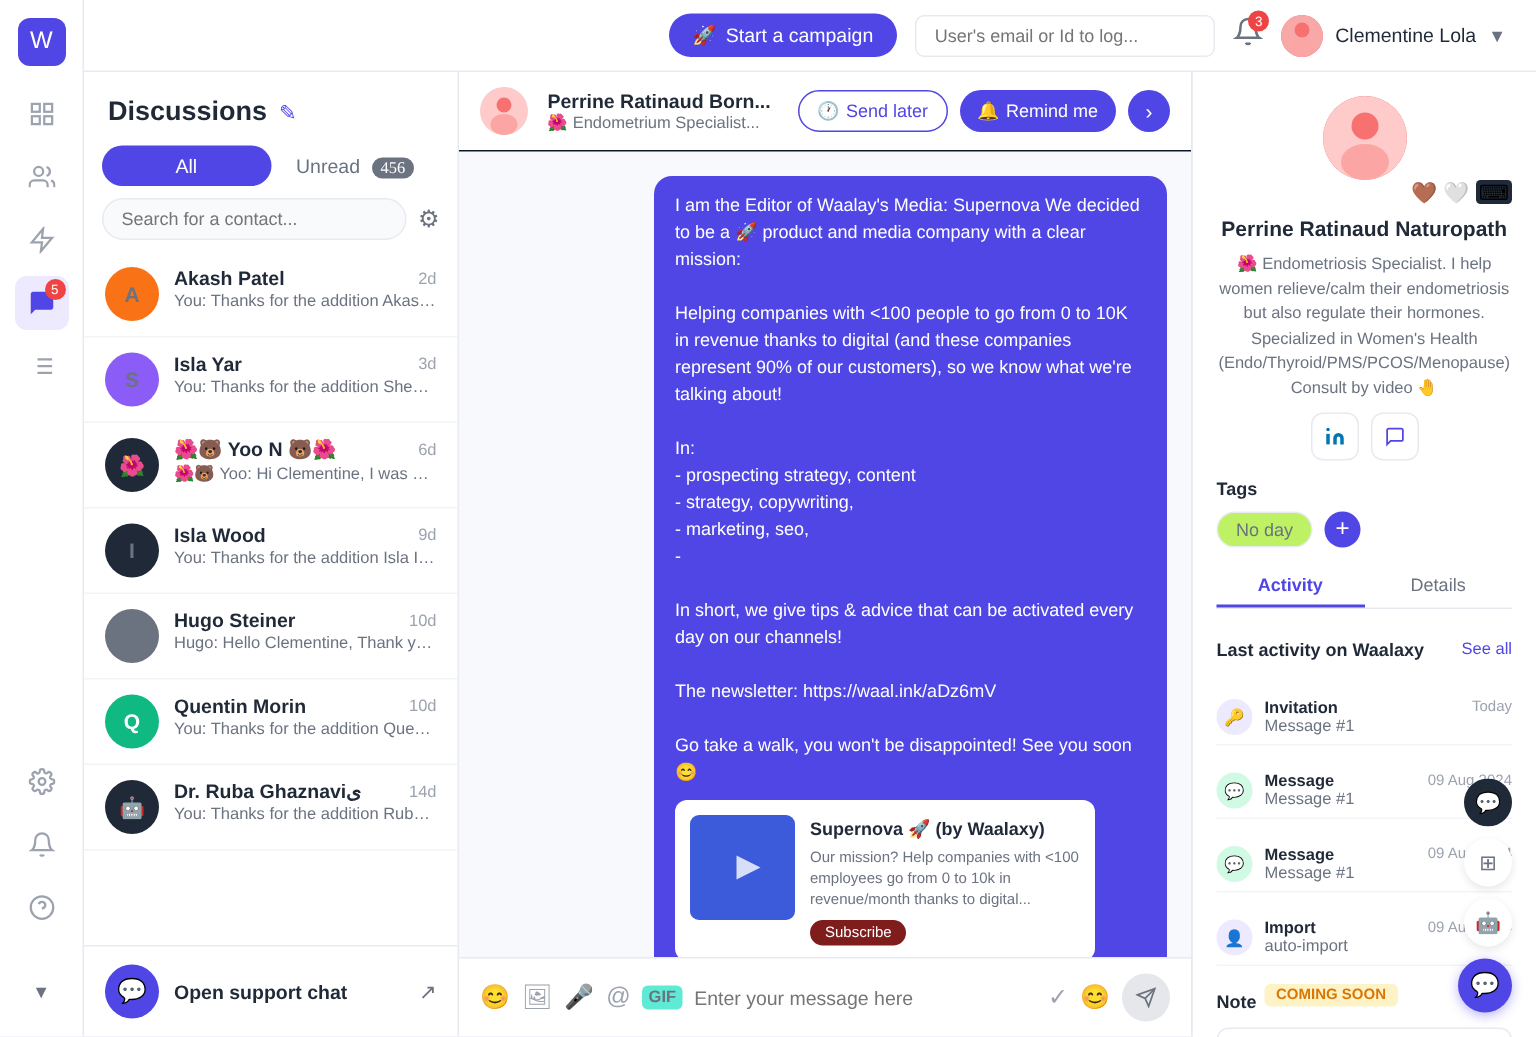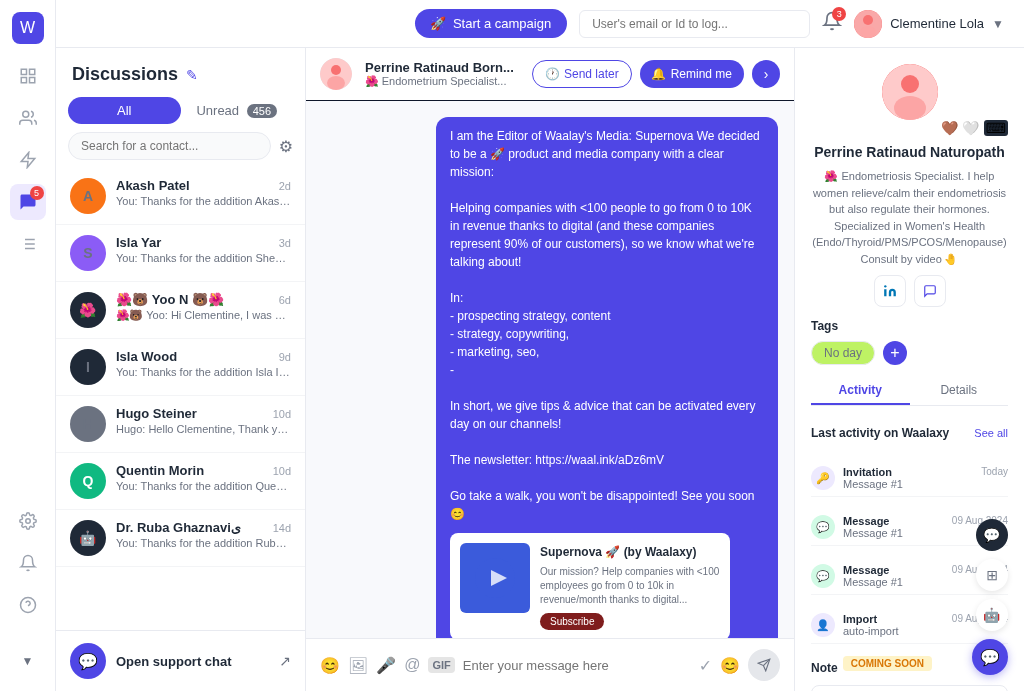--- a/index.html
+++ b/index.html
@@ -18,42 +18,42 @@
 
     
     .main { flex: 1; display: flex; flex-direction: column; }
 
     
     .top-header {
       height: 48px; background: #fff; display: flex; align-items: center; justify-content: center;
       gap: 12px; border-bottom: 1px solid #e8eaf0; padding: 0 20px;
     }
     .btn-campaign { background: #4f46e5; color: #fff; border: none; border-radius: 20px; padding: 7px 16px; font-size: 13px; cursor: pointer; display: flex; align-items: center; gap: 6px; font-weight: 500; }
-    .search-user-input { border: 1px solid #e8eaf0; border-radius: 6px; padding: 6px 12px; font-size: 12px; color: #9ca3af; width: 231px; outline: none; }
+    .search-user-input { border: 1px solid #e8eaf0; border-radius: 6px; padding: 6px 12px; font-size: 12px; color: #9ca3af; width: 200px; outline: none; }
     .notif-btn { position: relative; background: none; border: none; cursor: pointer; font-size: 18px; color: #6b7280; }
     .notif-badge { position: absolute; top: -4px; right: -4px; background: #ef4444; color: #fff; font-size: 9px; border-radius: 50%; width: 14px; height: 14px; display: flex; align-items: center; justify-content: center; }
     .user-profile { display: flex; align-items: center; gap: 8px; cursor: pointer; }
     .user-avatar { width: 28px; height: 28px; border-radius: 50%; background: #f87171; display: flex; align-items: center; justify-content: center; overflow: hidden; }
     .user-name { font-size: 13px; font-weight: 500; color: #1f2937; }
     .chevron-down { color: #6b7280; font-size: 12px; }
     .header-spacer { flex: 1; }
 
     
     .content-area { flex: 1; display: flex; overflow: hidden; }
 
     
     .discussions-panel { width: 250px; background: #fff; border-right: 1px solid #e8eaf0; display: flex; flex-direction: column; overflow: hidden; }
     .discussions-header { padding: 16px 16px 12px; display: flex; align-items: center; gap: 8px; }
     .discussions-title { font-size: 18px; font-weight: 700; color: #1f2937; }
     .edit-icon { color: #4f46e5; font-size: 14px; cursor: pointer; }
 
     .tabs-row { display: flex; gap: 0; padding: 0 12px 8px; }
     .tab-btn { flex: 1; padding: 6px 0; border: none; background: none; cursor: pointer; font-size: 13px; color: #6b7280; border-radius: 20px; }
     .tab-btn.active { background: #4f46e5; color: #fff; }
-    .unread-badge { background: #6b7280; color: #fff; border-radius: 10px; padding: 1px 6px; font-size: 11px; margin-left: 4px; }
+    .unread-badge { background: #6b7280; color: #fff; border-radius: 10px; padding: 1px 6px; font-size: 11px; margin-left: 4px; font-family: Liberation Serif, serif; }
 
     .search-row { padding: 0 12px 8px; display: flex; gap: 8px; align-items: center; }
     .search-input { flex: 1; border: 1px solid #e8eaf0; border-radius: 20px; padding: 6px 12px; font-size: 12px; color: #9ca3af; outline: none; background: #f9fafb; }
     .filter-btn { background: none; border: none; cursor: pointer; color: #6b7280; font-size: 16px; }
 
     .contact-list { flex: 1; overflow-y: auto; }
     .contact-item { display: flex; gap: 10px; padding: 10px 14px; cursor: pointer; border-bottom: 1px solid #f3f4f6; align-items: flex-start; }
     .contact-avatar { width: 36px; height: 36px; border-radius: 50%; background: #e5e7eb; flex-shrink: 0; overflow: hidden; display: flex; align-items: center; justify-content: center; font-size: 14px; font-weight: 600; color: #6b7280; }
     .contact-info { flex: 1; min-width: 0; }
     .contact-name-row { display: flex; justify-content: space-between; align-items: center; }
@@ -406,21 +406,21 @@
           </div>
         </div>
 
       </div>
 
       <div class="chat-input-bar">
         <button class="input-icon-btn">😊</button>
         <button class="input-icon-btn">🖼</button>
         <button class="input-icon-btn">🎤</button>
         <button class="input-icon-btn">@</button>
-        <button class="input-icon-btn" style="font-size:11px; font-weight:700; color:#6b7280; background:#e5e5e5; border-radius:4px; padding:2px 4px;">GIF</button>
+        <button class="input-icon-btn" style="font-size:11px; font-weight:700; color:#6b7280; background:#5eead4; border-radius:4px; padding:2px 4px;">GIF</button>
         <input class="chat-input" placeholder="Enter your message here" style="">
         <button class="input-icon-btn">✓</button>
         <button class="input-icon-btn">😊</button>
         <button class="send-btn">
           <svg width="14" height="14" viewBox="0 0 24 24" fill="none" stroke="currentColor" stroke-width="2">
               <line x1="22" y1="2" x2="11" y2="13"></line>
               <polygon points="22 2 15 22 11 13 2 9 22 2"></polygon>
             </svg>
         </button>
       </div>

